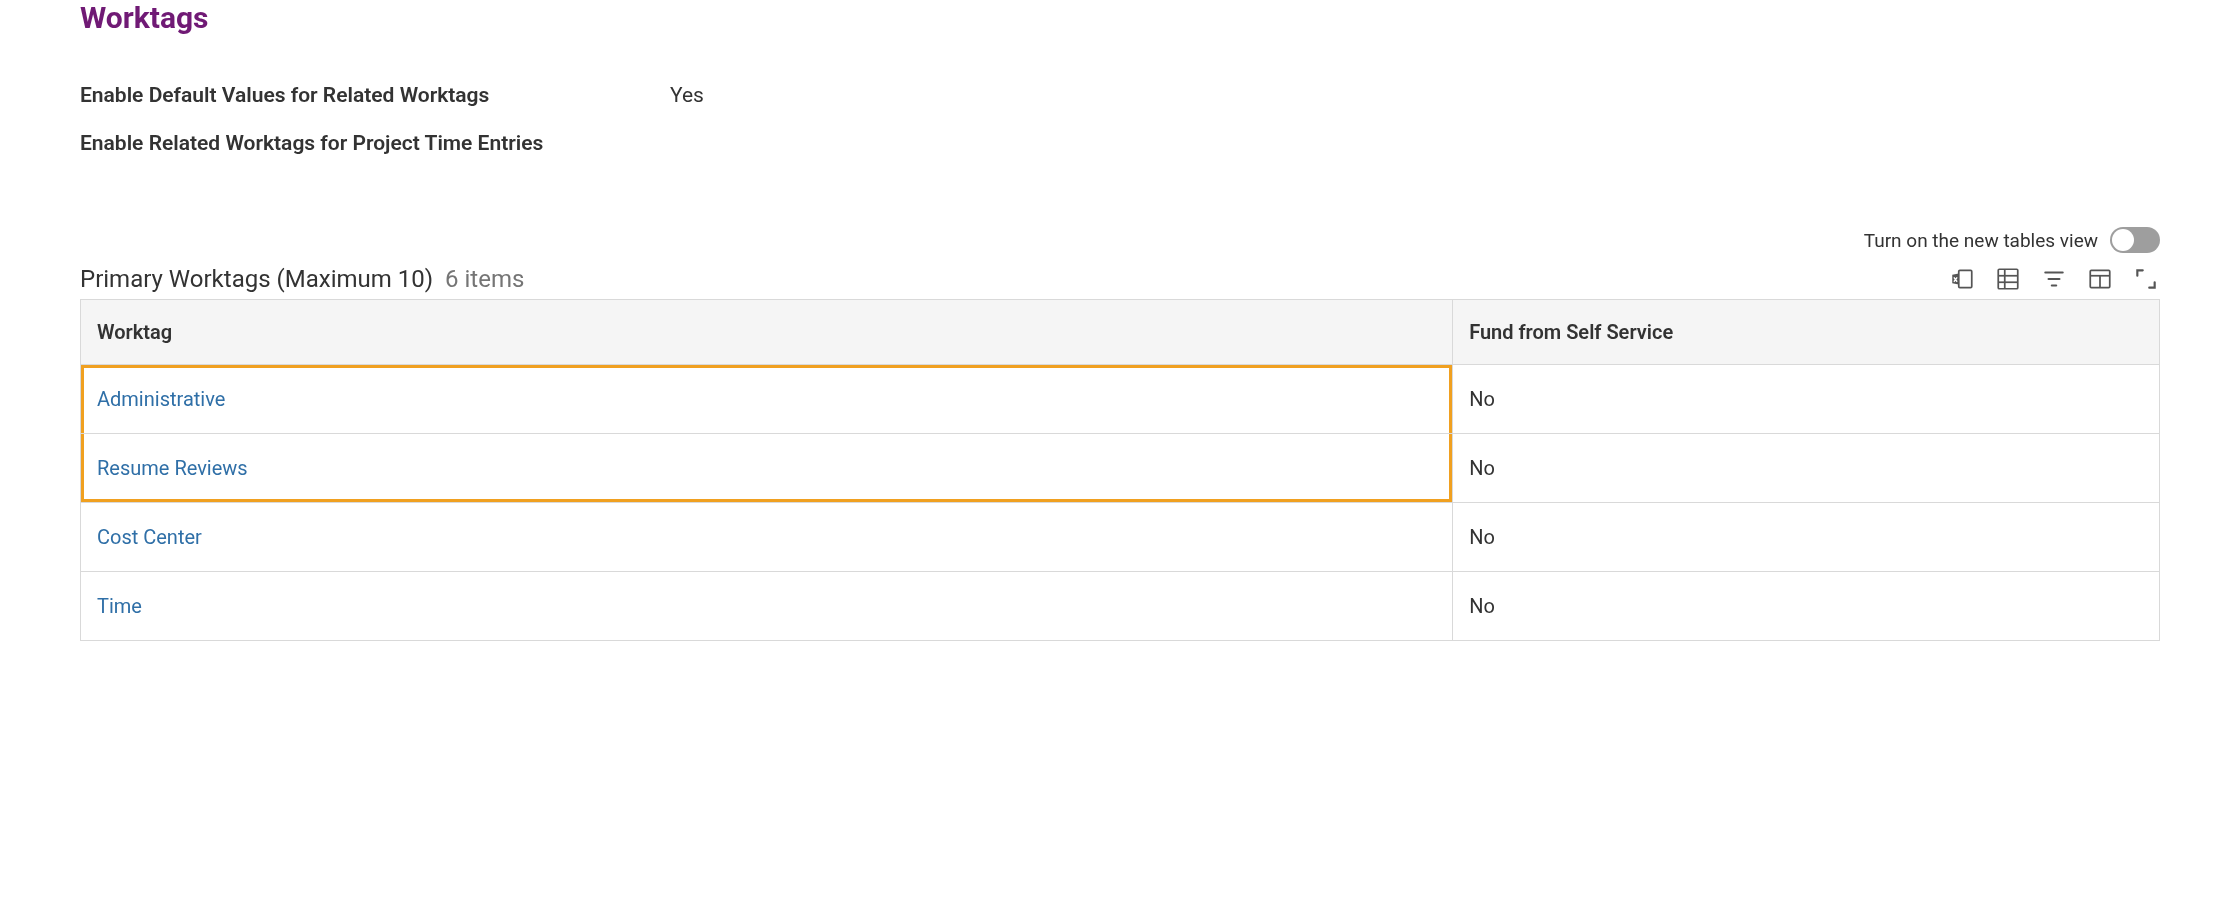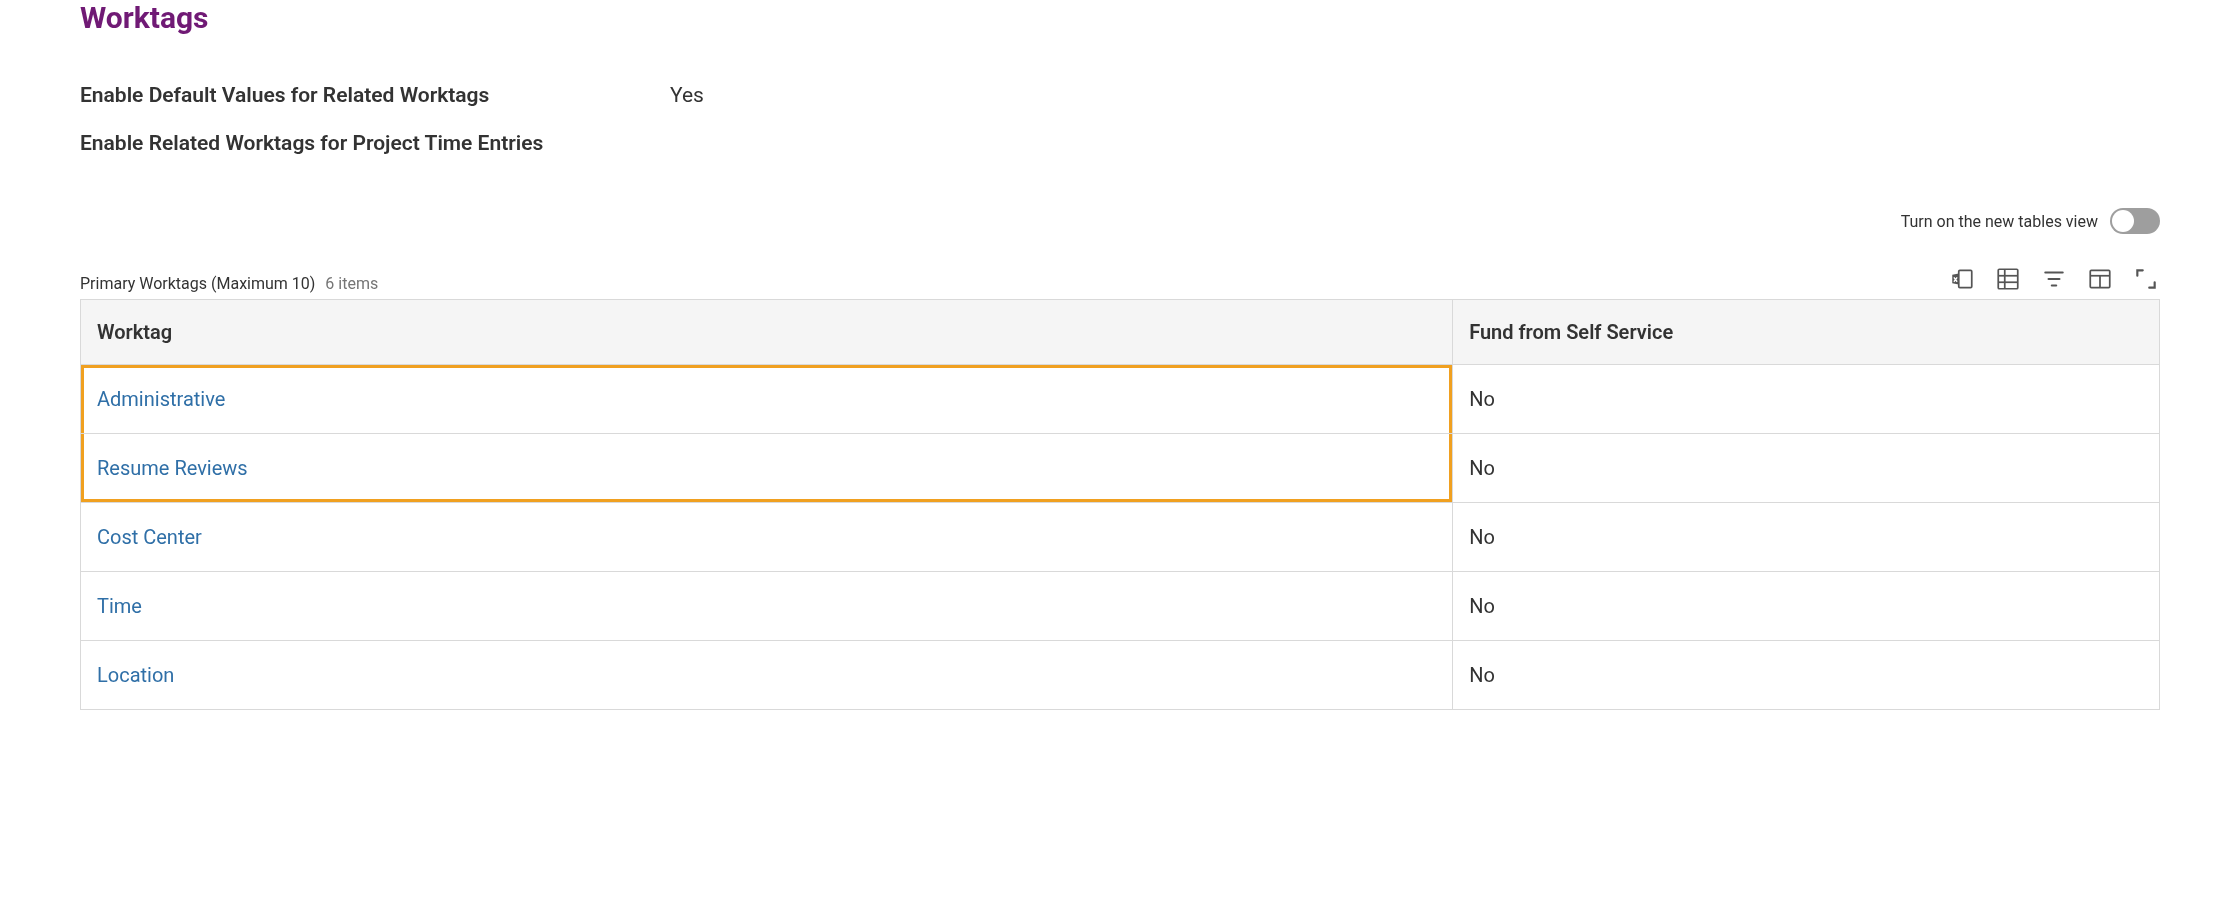--- a/index.html
+++ b/index.html
@@ -43,25 +43,25 @@
     min-width: 530px;
   }
   .field-value {
     color: #333;
     padding-left: 60px;
   }
 
   .toggle-row {
     position: absolute;
     right: 80px;
-    top: 208px;
+    top: 227px;
     display: flex;
     align-items: center;
     gap: 12px;
-    font-size: 16px;
+    font-size: 19px;
     color: #333;
   }
   .switch {
     width: 50px;
     height: 26px;
     border-radius: 13px;
     background: var(--toggle-gray);
     position: relative;
     cursor: pointer;
   }
@@ -78,21 +78,21 @@
 
   .table-block { margin-top: 110px; }
 
   .table-caption-row {
     display: flex;
     justify-content: space-between;
     align-items: flex-end;
     margin-bottom: 6px;
   }
   .table-caption {
-    font-size: 16px;
+    font-size: 24px;
     color: #333;
   }
   .table-caption .count {
     color: var(--text-muted);
     margin-left: 6px;
     font-weight: 400;
   }
 
   .table-actions {
     display: flex;
@@ -236,21 +236,17 @@
             <td>No</td>
           </tr>
           <tr>
             <td class="worktag"><a href="#">Cost Center</a></td>
             <td>No</td>
           </tr>
           <tr>
             <td class="worktag"><a href="#">Time</a></td>
             <td>No</td>
           </tr>
-          <tr>
-            <td class="worktag"><a href="#">Location</a></td>
-            <td>No</td>
-          </tr>
         </tbody>
     </table>
 
   </div>
 </div>
 
 </body></html>

